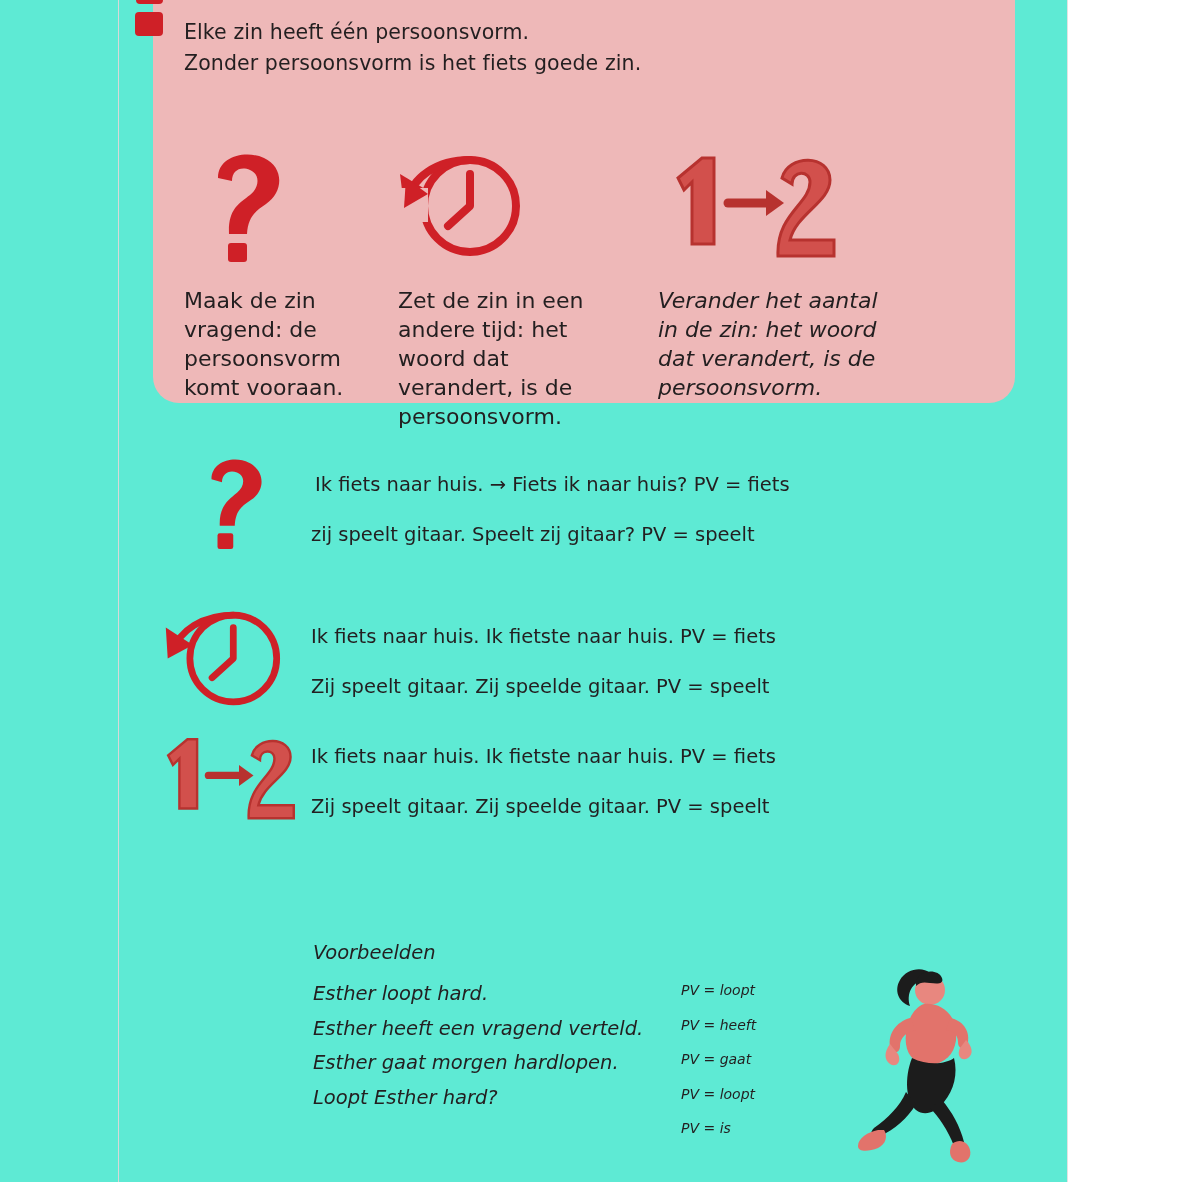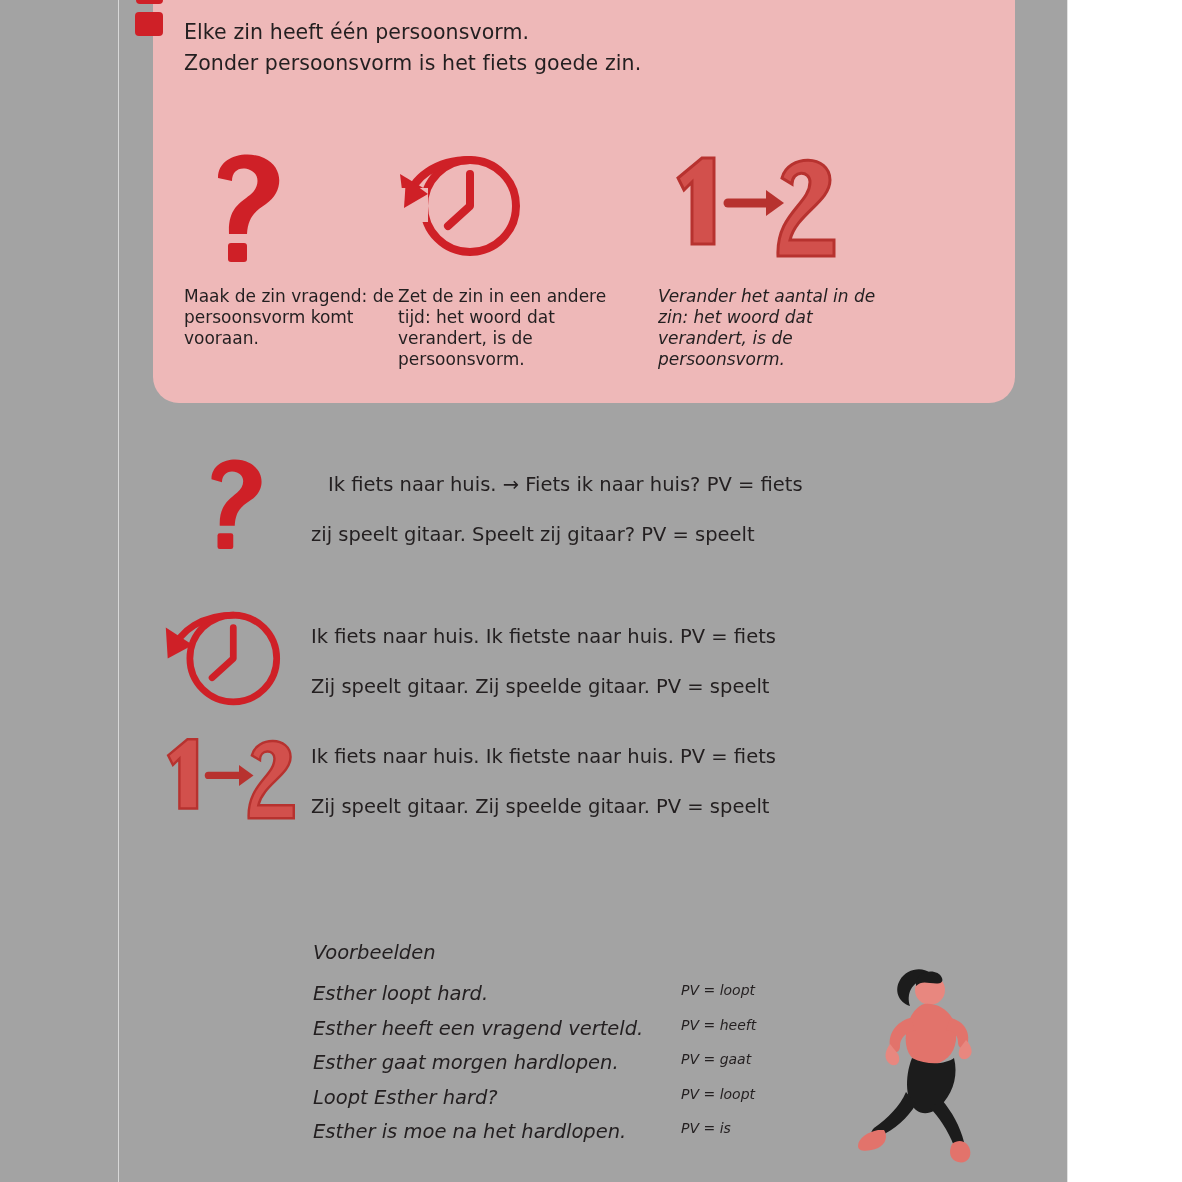--- a/index.html
+++ b/index.html
@@ -13,21 +13,21 @@
     font-family: "DejaVu Sans", sans-serif;
     color: #231f20;
     overflow: hidden;
     position: relative;
   }
   .page {
     position: absolute;
     left: 0; top: 0;
     width: 1182px;
     height: 1182px;
-    background: #a3a3a3;
+    background: #5eead4;
   }
   
   .rule-left {
     position: absolute;
     left: 118px; top: 0;
     width: 1px; height: 1182px;
     background: #d8d8d8;
   }
   .rule-right {
     position: absolute;
@@ -111,22 +111,22 @@
   .col.c3 { left: 505px; }
   .col .art {
     height: 110px;
     position: relative;
   }
   .col .caption {
     position: absolute;
     top: 138px;
     left: 0;
     width: 215px;
-    font-size: 17px;
-    line-height: 21px;
+    font-size: 22px;
+    line-height: 29px;
     color: #231f20;
   }
   .col.c3 .caption { width: 230px; font-style: italic; }
 
   
   .ex-block {
     position: absolute;
     left: 0; top: 0;
     width: 1182px;
   }
@@ -251,21 +251,21 @@
   </div>
 
   <div class="ex-block">
 
     <div class="ex-row-icon" style="left:186px; top:446px;">
       <svg width="90" height="110" viewBox="0 0 120 130">
         <path d="M34 36 C34 12, 64 4, 84 14 C106 25, 106 52, 86 64 C72 73, 66 80, 65 98 L45 98 C44 72, 56 64, 68 54 C79 45, 79 31, 68 27 C57 23, 48 29, 48 40 Z" fill="#cf2027"></path>
         <rect x="42" y="108" width="21" height="21" rx="3" fill="#cf2027"></rect>
       </svg>
     </div>
-    <div class="ex-text" style="left:328px; top:460px;">Ik fiets naar huis. → Fiets ik naar huis? PV = fiets</div>
+    <div class="ex-text" style="left:315px; top:460px;">Ik fiets naar huis. → Fiets ik naar huis? PV = fiets</div>
     <div class="ex-text" style="left:311px; top:510px;">zij speelt gitaar. Speelt zij gitaar? PV = speelt</div>
 
     <div class="ex-row-icon" style="left:160px; top:600px;">
       <svg width="135" height="112" viewBox="0 0 140 115">
         <circle cx="76" cy="60" r="45" fill="none" stroke="#cf2027" stroke-width="7"></circle>
         <path d="M76 28 L76 60 L54 80" fill="none" stroke="#cf2027" stroke-width="7" stroke-linecap="round" stroke-linejoin="round"></path>
         <path d="M76 15 C44 15, 20 31, 14 52" fill="none" stroke="#cf2027" stroke-width="7" stroke-linecap="round"></path>
         <path d="M6 28 L8 60 L34 46 Z" fill="#cf2027"></path>
       </svg>
     </div>
@@ -298,21 +298,20 @@
     </div>
     <div class="vb-row">
       <span class="vb-sent">Esther gaat morgen hardlopen.</span>
       <span class="vb-pv">PV = gaat</span>
     </div>
     <div class="vb-row">
       <span class="vb-sent">Loopt Esther hard?</span>
       <span class="vb-pv">PV = loopt</span>
     </div>
     <div class="vb-row">
-      <span class="vb-sent">Esther is moe na het hardlopen.</span>
       <span class="vb-pv">PV = is</span>
     </div>
   </div>
 
   <div class="runner">
     <svg width="180" height="215" viewBox="0 0 180 215">
 
       <path d="M86 20 C74 22, 68 34, 72 46 C60 42, 56 30, 62 20 C68 9, 84 6, 92 13 Z" fill="#1c1c1c"></path>
 
       <circle cx="92" cy="30" r="15" fill="#e8877f"></circle>

